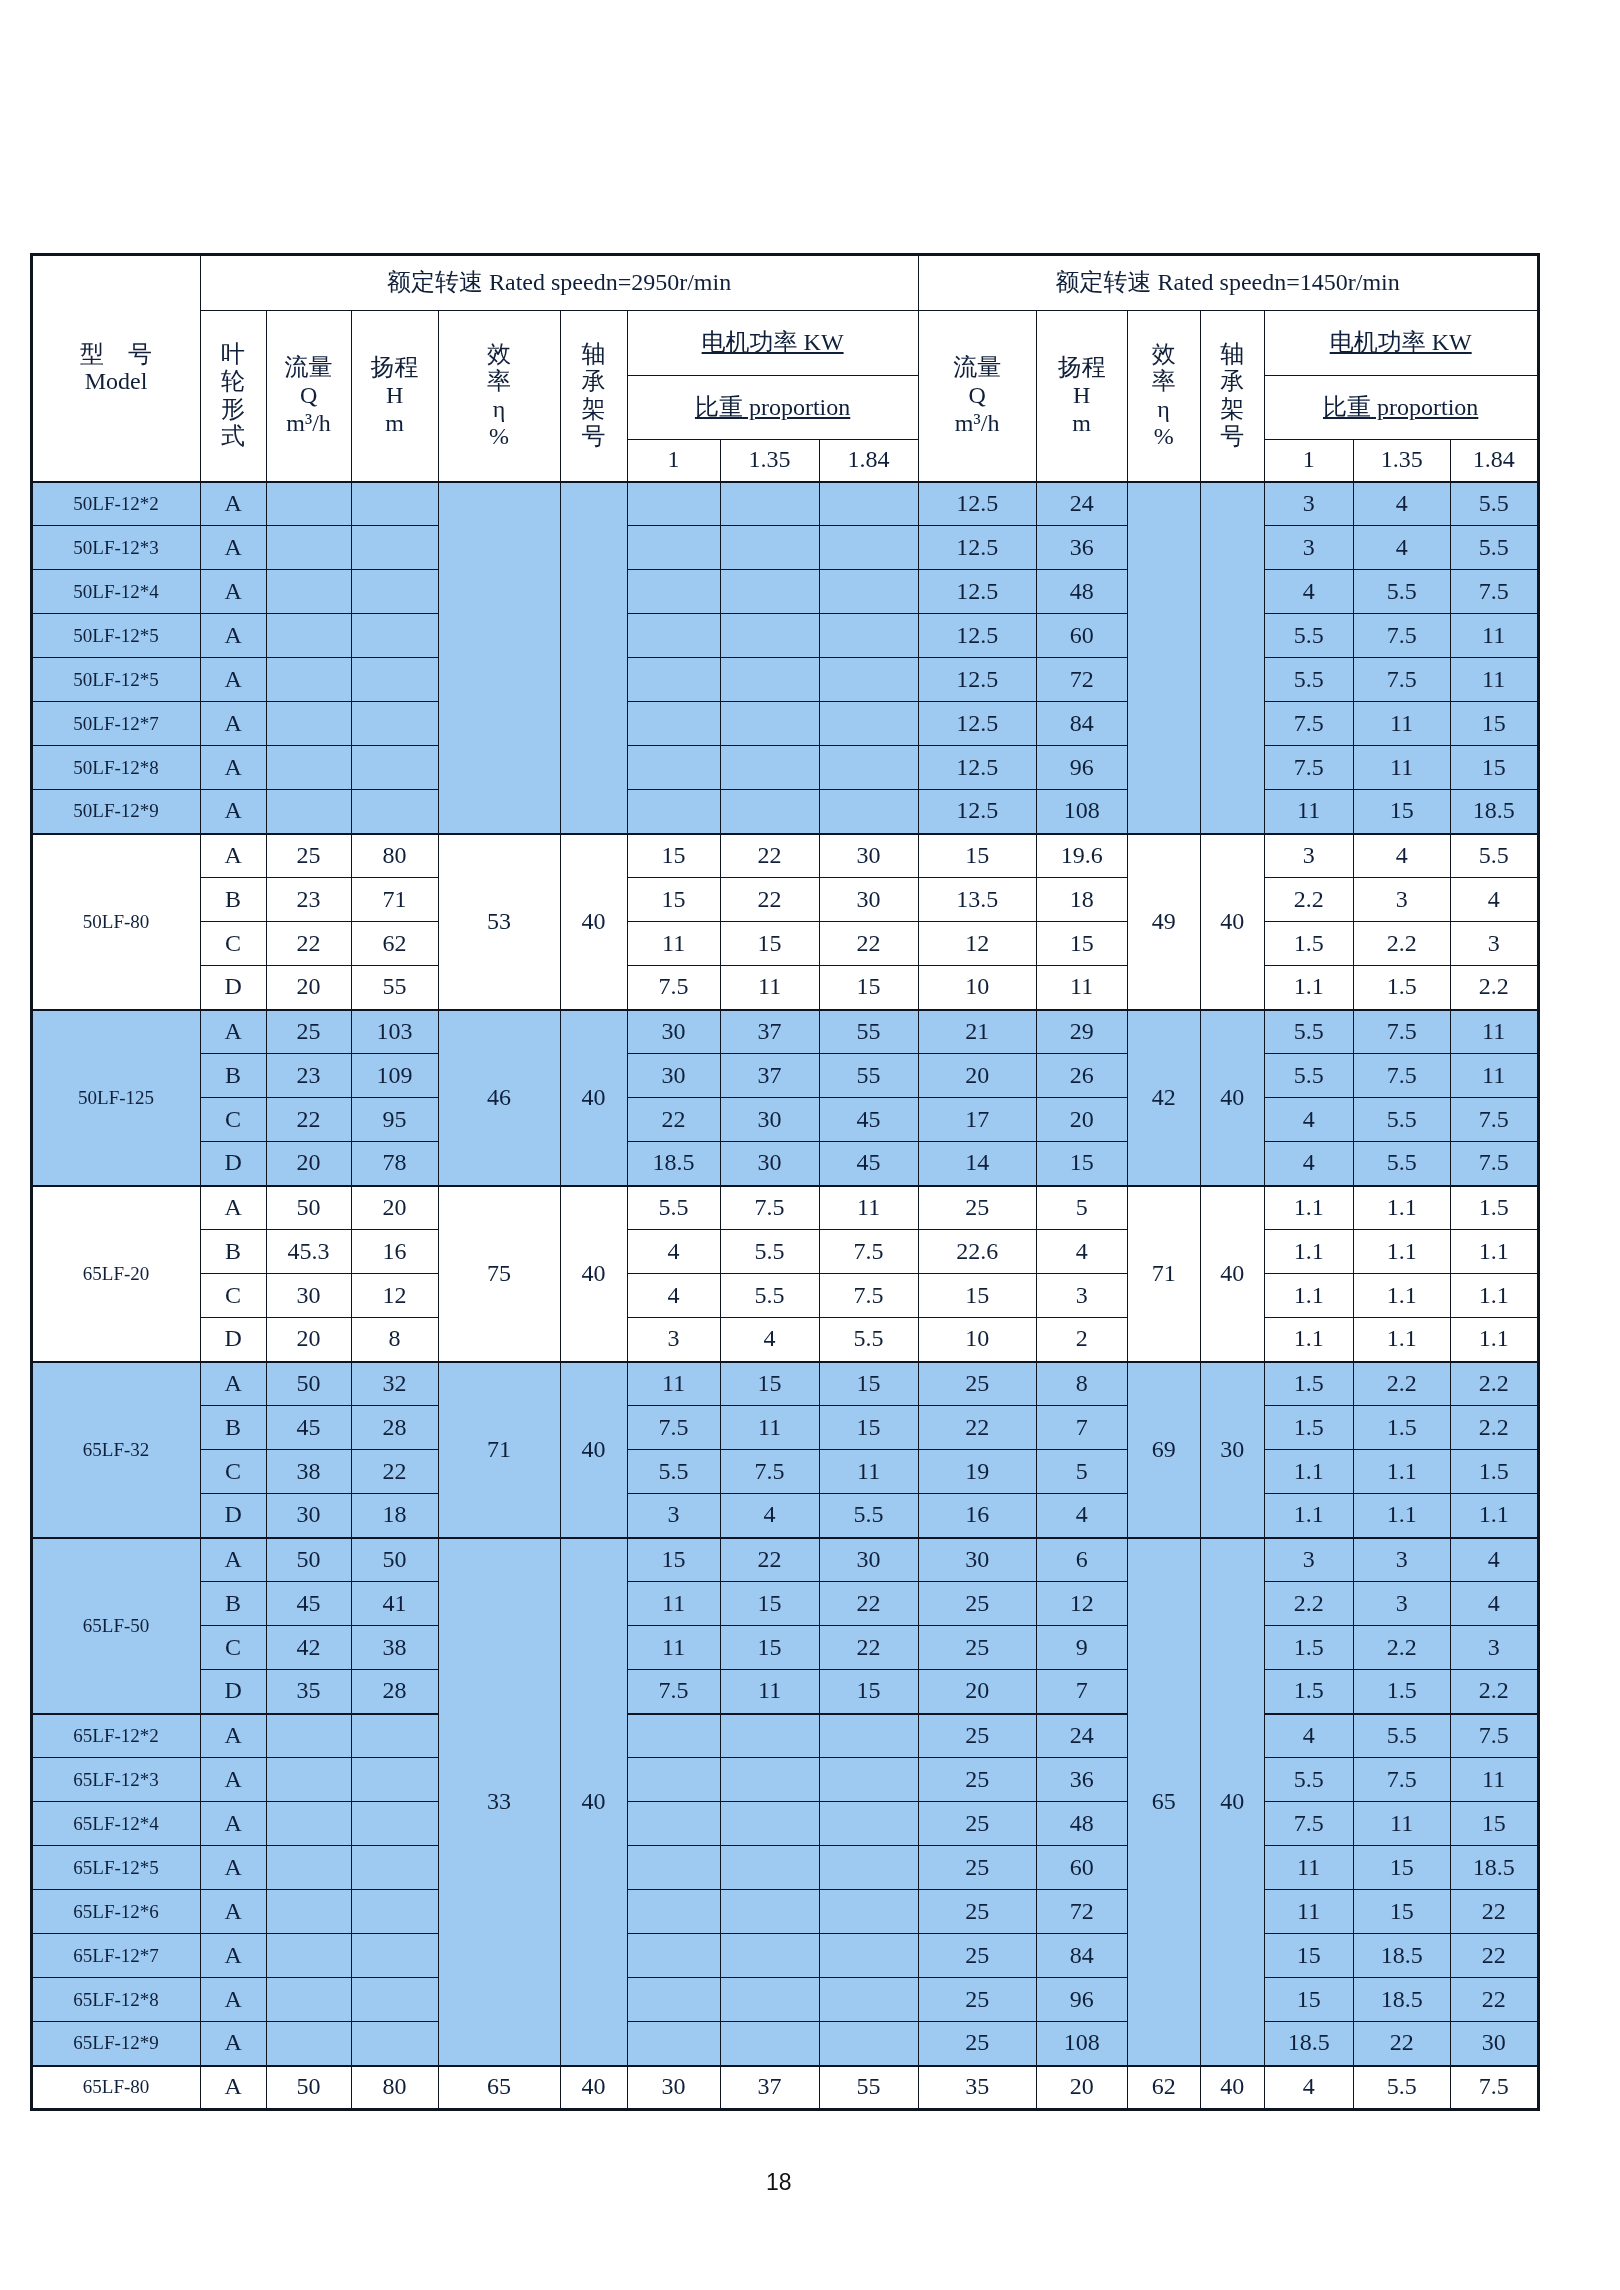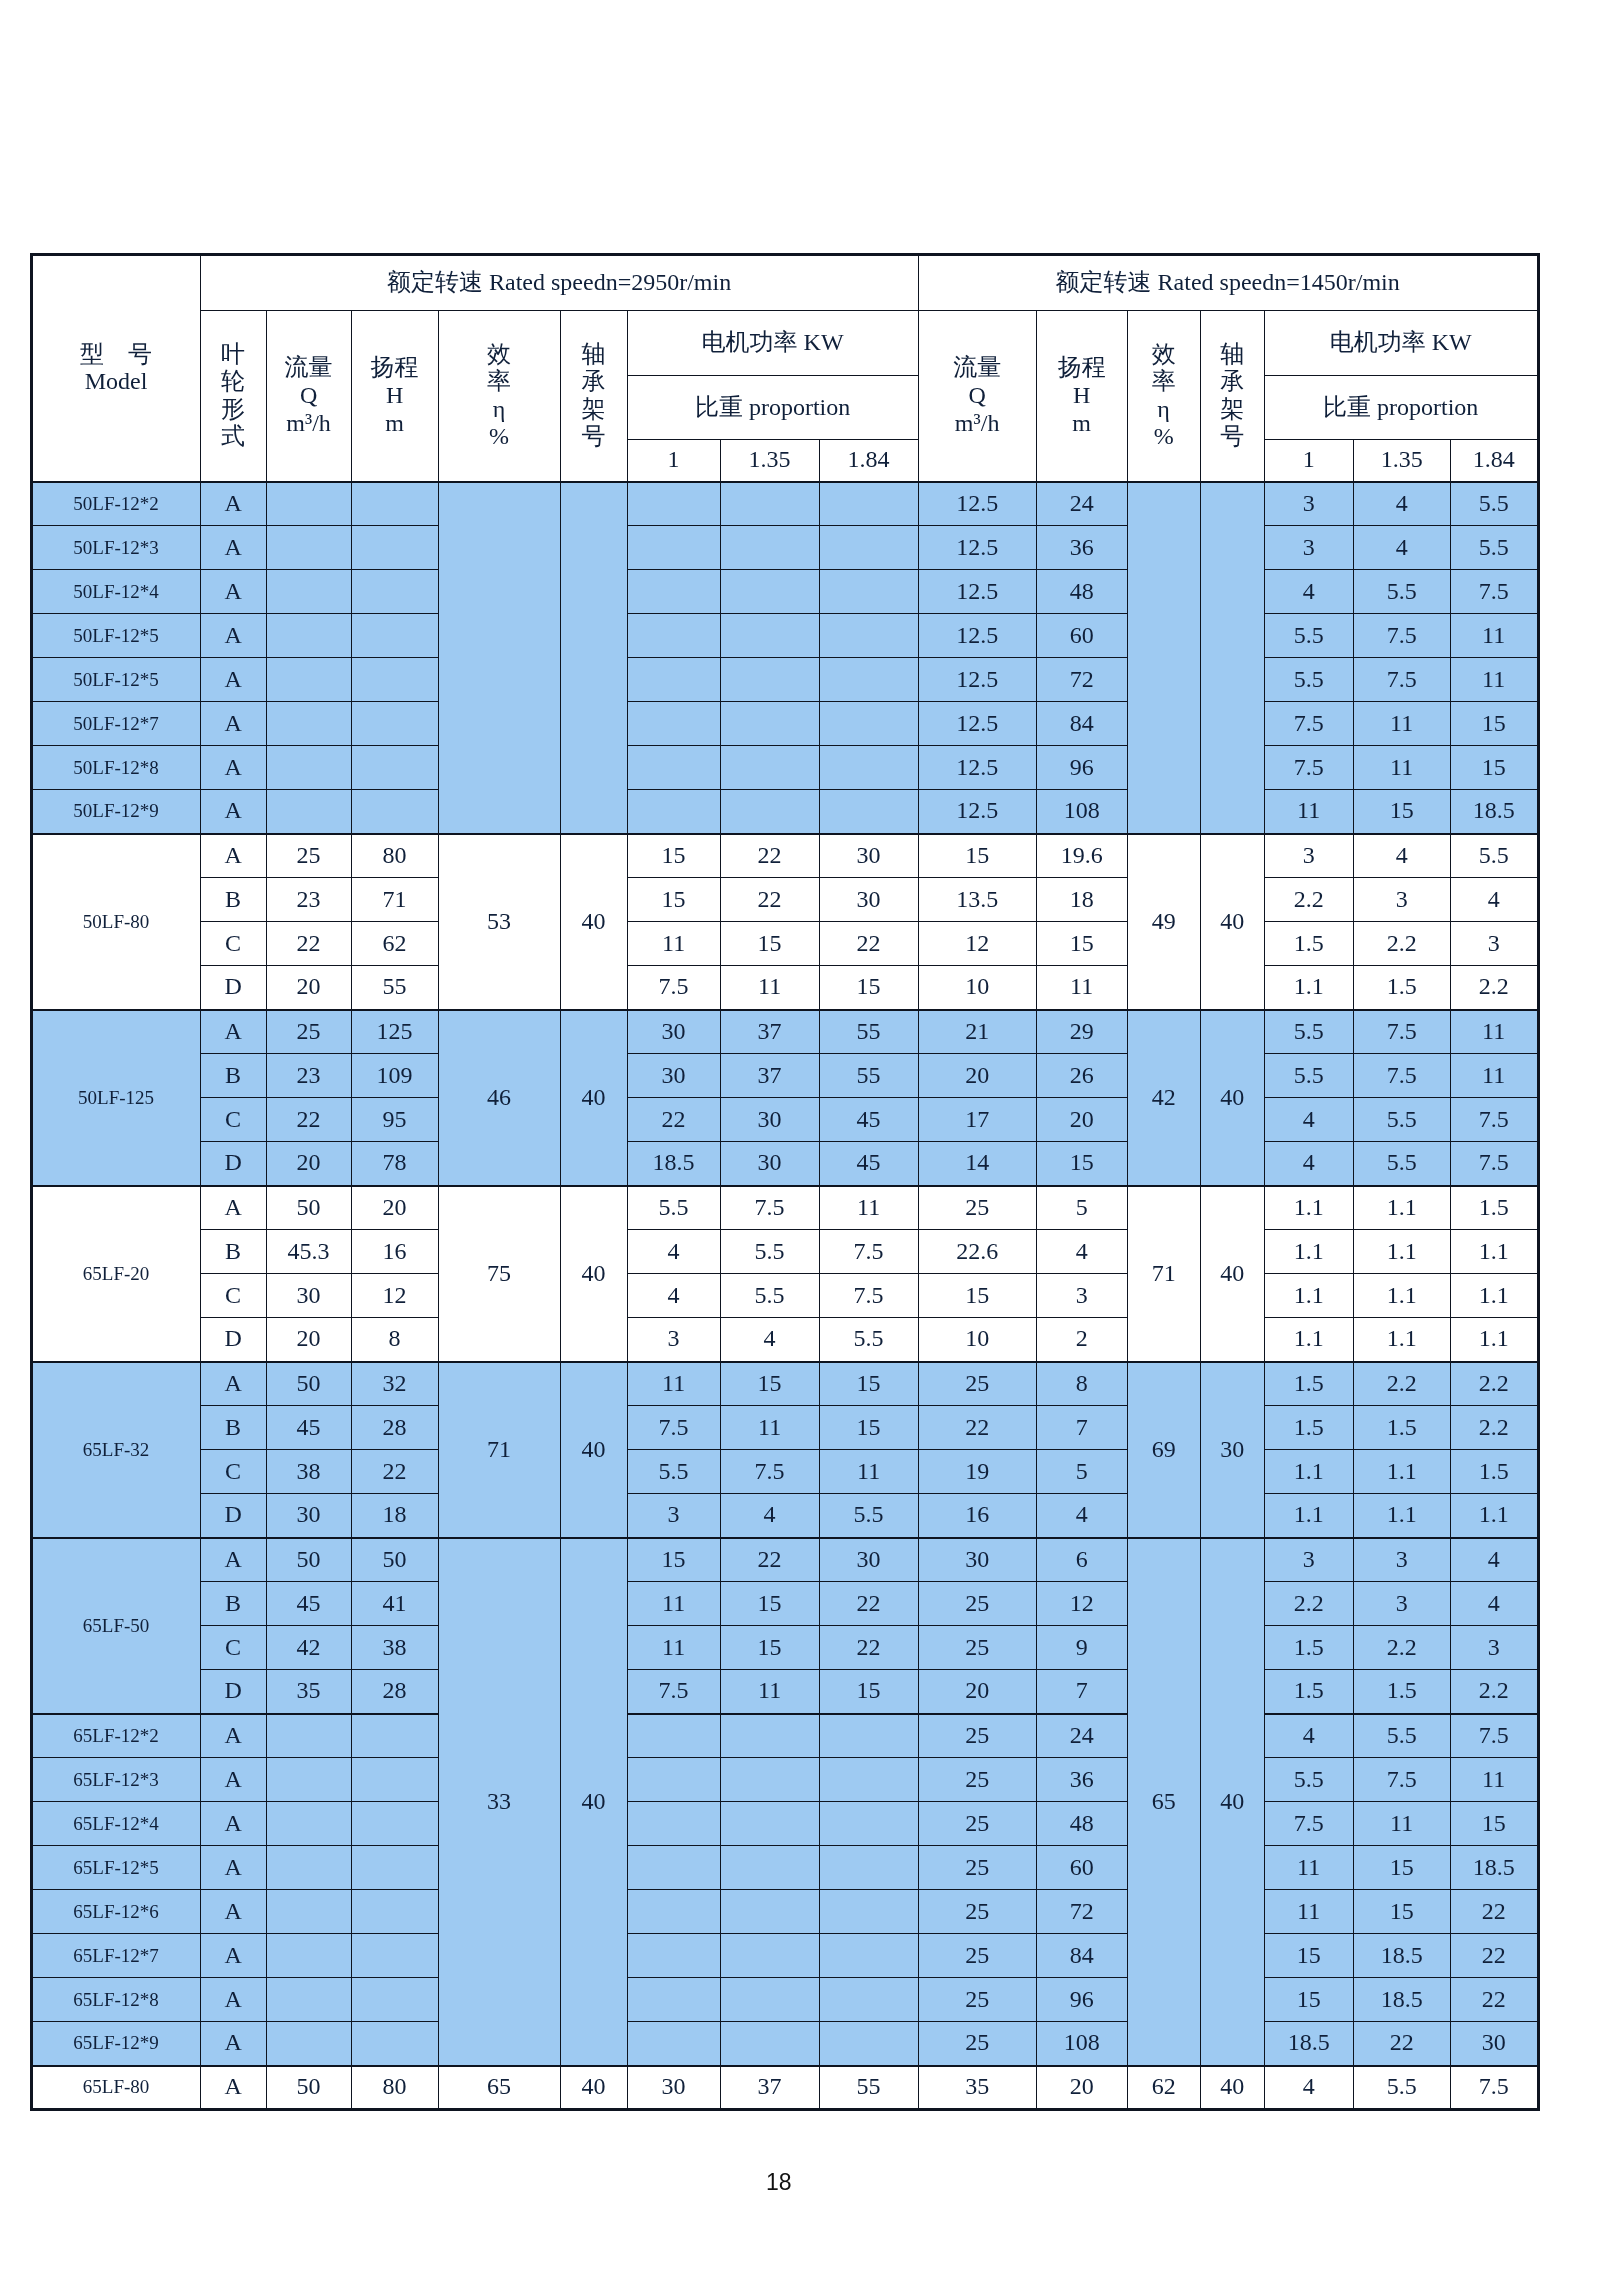--- a/index.html
+++ b/index.html
@@ -21,21 +21,21 @@
   }
   tr.h1 { height:56px; }
   tr.h2 { height:65px; }
   tr.h3 { height:64px; }
   tr.h4 { height:42px; }
   tbody tr { height:44px; }
   .speed-h { font-weight:normal; font-size:27px; }
   .model-h { font-size:26px; white-space:pre-line; line-height:1.6; }
   .v-label { white-space:pre-line; font-size:24px; line-height:1.32; font-weight:normal; }
   th { font-weight:normal; }
-  .power-h, .prop-h { font-size:24px; }
+  .power-h, .prop-h { font-size:24px;text-decoration:underline; }
   tbody tr.blue td { background:#9ECAF2; }
   tbody tr.sec-start td { border-top-width:2.7px; }
   tbody td.model-cell { font-size:19px; }
   .page-number {
     position:absolute; left:766px; top:2169px;
     font-family:"Liberation Sans","DejaVu Sans",sans-serif;
     font-size:23px; color:#111;
   }
 </style>
 </head>
@@ -289,21 +289,21 @@
           <td>10</td>
           <td>11</td>
           <td>1.1</td>
           <td>1.5</td>
           <td>2.2</td>
         </tr>
         <tr class="blue sec-start">
           <td class="model-cell" rowspan="4">50LF-125</td>
           <td>A</td>
           <td>25</td>
-          <td>125</td>
+          <td>103</td>
           <td rowspan="4">46</td>
           <td rowspan="4">40</td>
           <td>30</td>
           <td>37</td>
           <td>55</td>
           <td>21</td>
           <td>29</td>
           <td rowspan="4">42</td>
           <td rowspan="4">40</td>
           <td>5.5</td>

